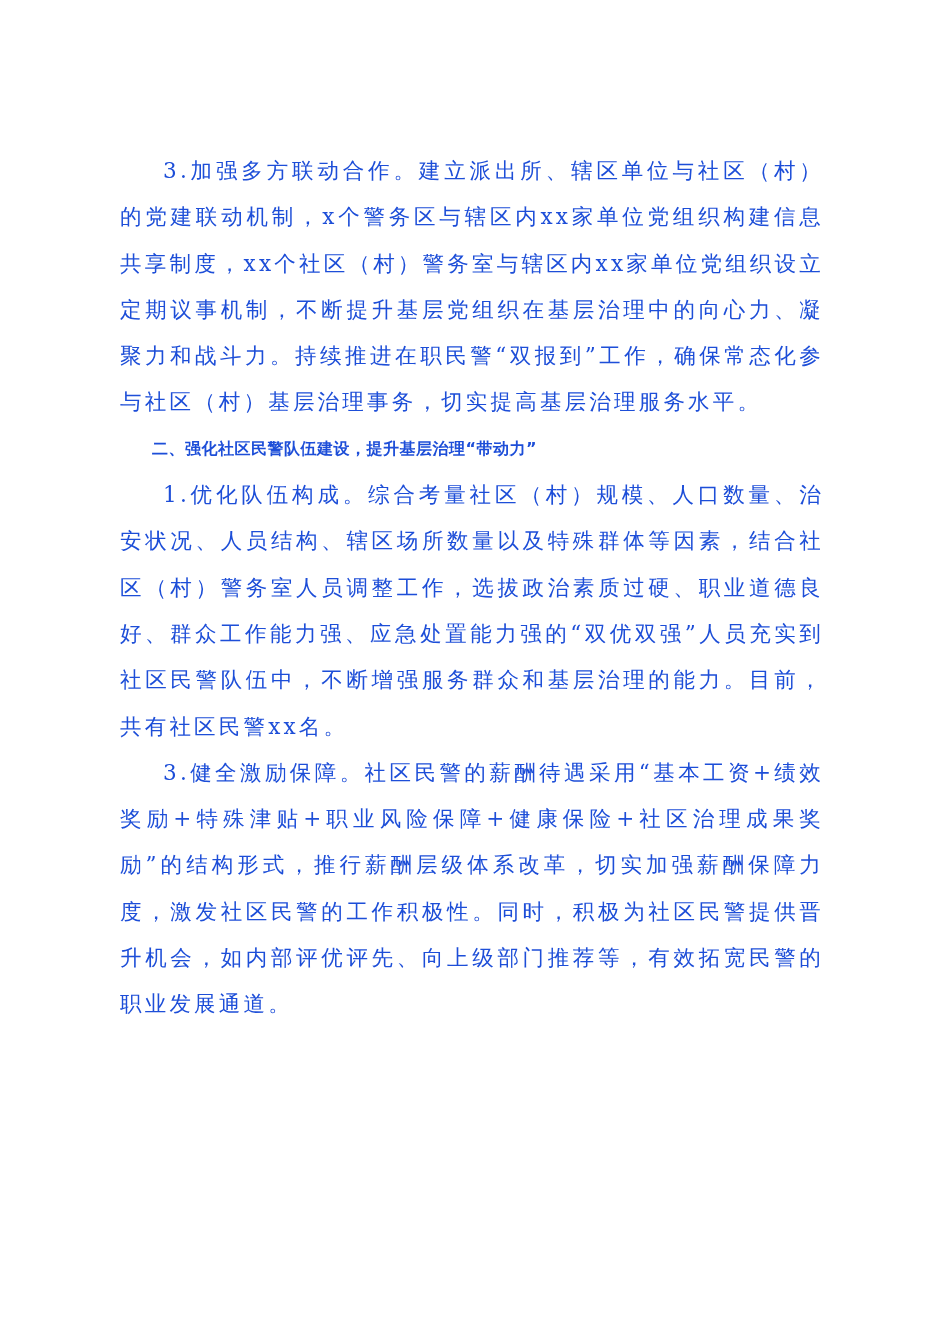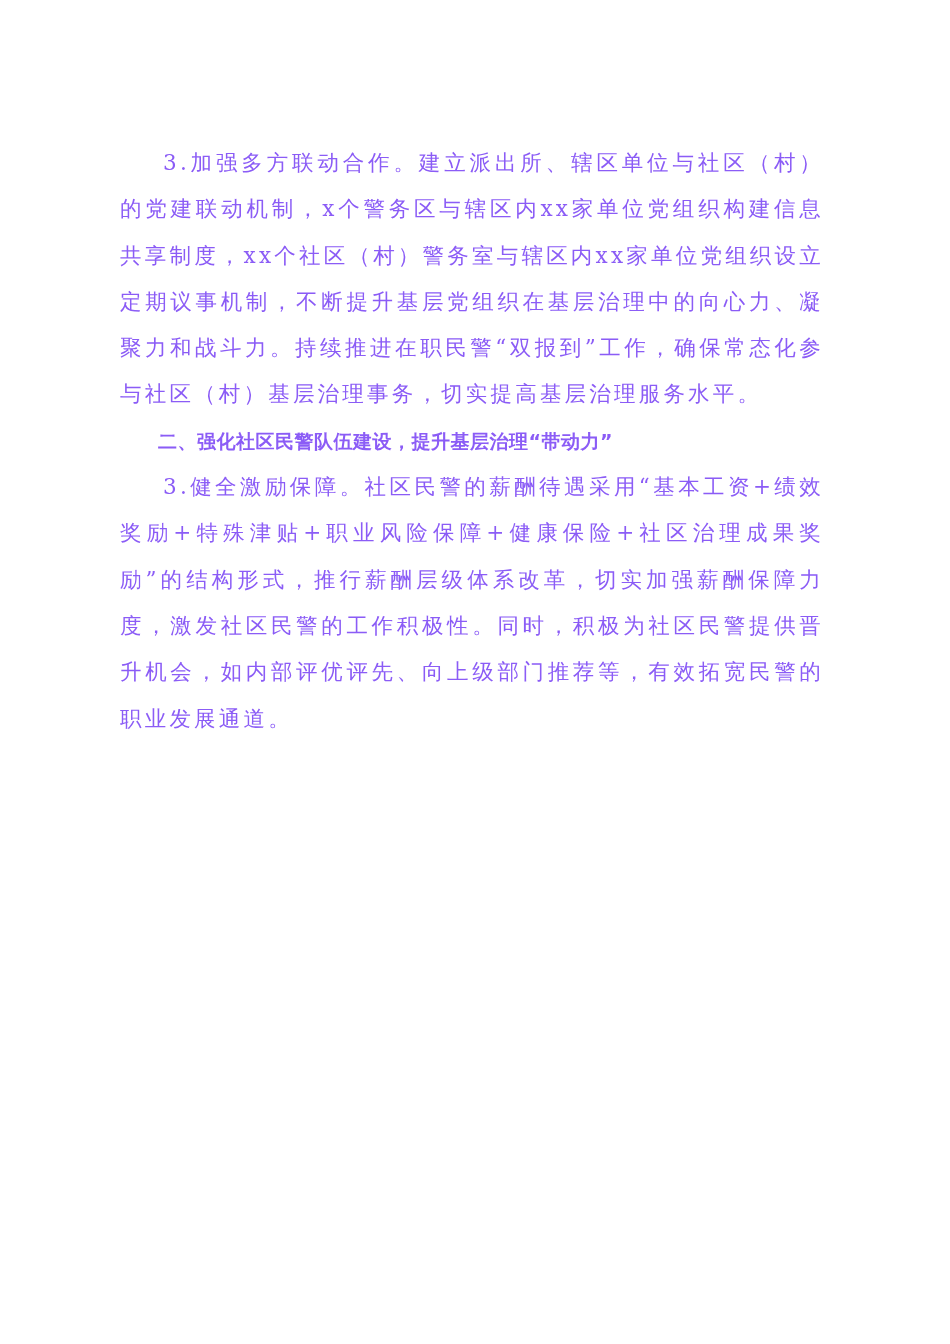--- a/index.html
+++ b/index.html
@@ -1,39 +1,40 @@
 <!DOCTYPE html>
 <html><head>
 <meta charset="utf-8">
 <style>
   html, body { margin:0; padding:0; background:#ffffff; }
   body { width:950px; height:1344px; position:relative; overflow:hidden; }
   .page {
-    position:absolute; left:120px; top:140px; width:704px;
+    position:absolute; left:120px; top:148px; width:704px;
     font-family: "DejaVu Serif", "Liberation Serif", serif;
-    color:#8b5cf6;
+    color:#1d4ed8;
     font-size:21.5px;
     line-height:46.3px;
     letter-spacing:3.2px;
   }
   .para {
     margin:0;
     text-indent:2em;
     text-align:justify;
     text-align-last:left;
   }
   .heading {
     margin:0;
     text-indent:2em;
     font-family: "DejaVu Sans", "Liberation Sans", sans-serif;
     font-weight:bold;
     letter-spacing:0.5px;
-    font-size:19px;
+    font-size:16px;
   }
 </style>
 </head>
 <body>
 
 <div class="page">
   <p class="para">3.加强多方联动合作。建立派出所、辖区单位与社区（村）的党建联动机制，x个警务区与辖区内xx家单位党组织构建信息共享制度，xx个社区（村）警务室与辖区内xx家单位党组织设立定期议事机制，不断提升基层党组织在基层治理中的向心力、凝聚力和战斗力。持续推进在职民警“双报到”工作，确保常态化参与社区（村）基层治理事务，切实提高基层治理服务水平。</p>
   <p class="heading">二、强化社区民警队伍建设，提升基层治理“带动力”</p>
+  <p class="para">1.优化队伍构成。综合考量社区（村）规模、人口数量、治安状况、人员结构、辖区场所数量以及特殊群体等因素，结合社区（村）警务室人员调整工作，选拔政治素质过硬、职业道德良好、群众工作能力强、应急处置能力强的“双优双强”人员充实到社区民警队伍中，不断增强服务群众和基层治理的能力。目前，共有社区民警xx名。</p>
   <p class="para">3.健全激励保障。社区民警的薪酬待遇采用“基本工资+绩效奖励+特殊津贴+职业风险保障+健康保险+社区治理成果奖励”的结构形式，推行薪酬层级体系改革，切实加强薪酬保障力度，激发社区民警的工作积极性。同时，积极为社区民警提供晋升机会，如内部评优评先、向上级部门推荐等，有效拓宽民警的职业发展通道。</p>
 </div>
 
 </body></html>

